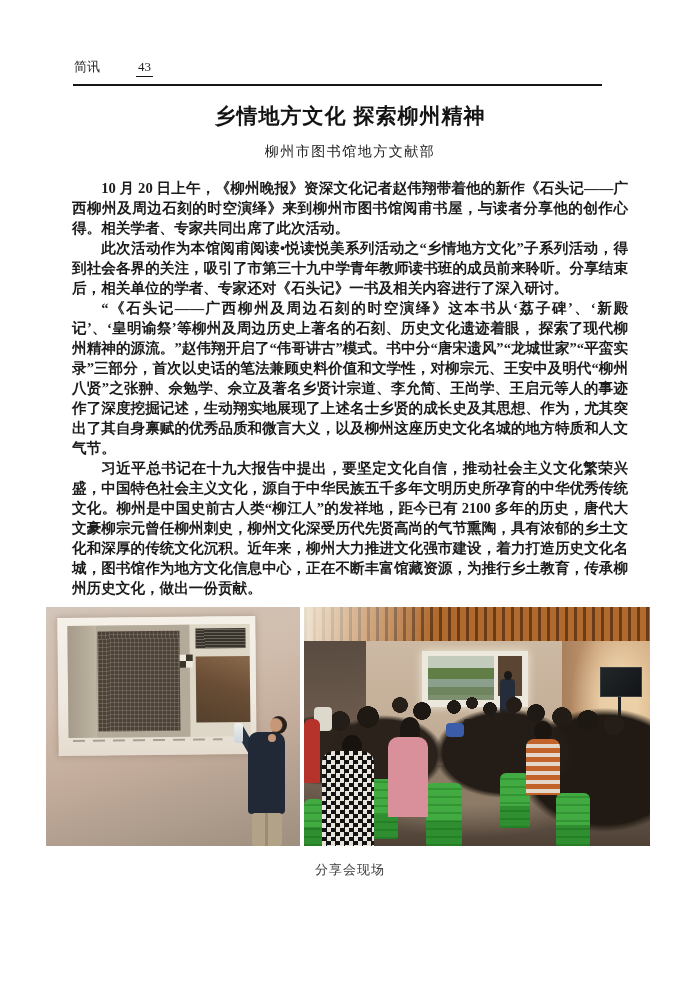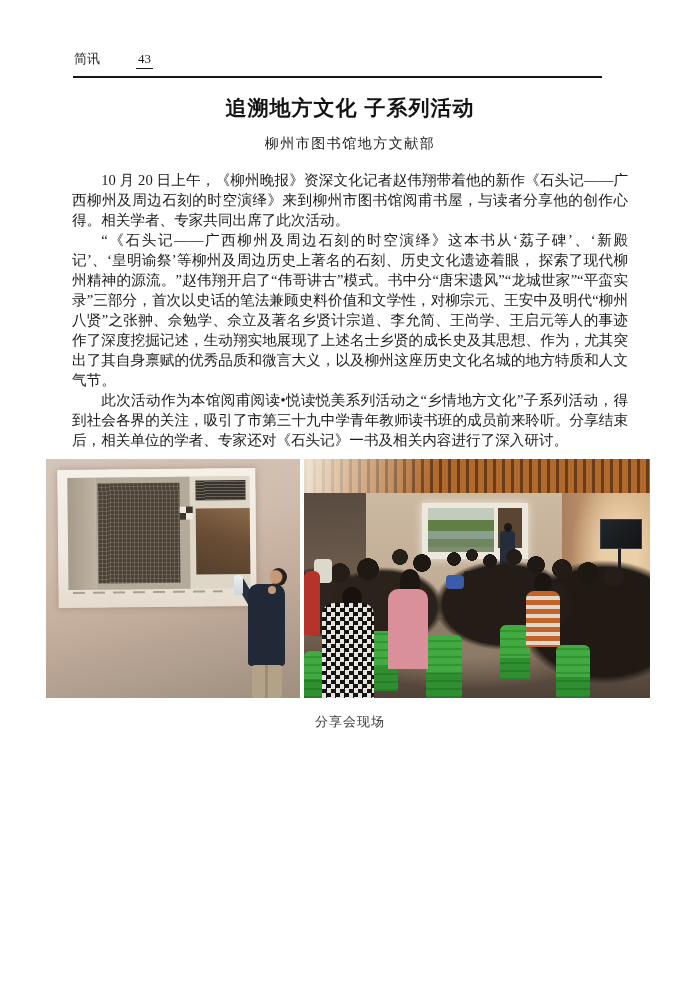--- a/index.html
+++ b/index.html
@@ -1,30 +1,30 @@
 <!DOCTYPE html>
 <html><head>
 <meta charset="utf-8">
 <style>
   html,body{margin:0;padding:0;background:#ffffff;}
   .page{position:relative;width:700px;height:996px;background:#ffffff;overflow:hidden;
         font-family:"Liberation Serif","DejaVu Serif",serif;color:#1b1b1b;}
   
   .header{display:flex;justify-content:space-between;align-items:baseline;
           padding:50px 73px 0 74px;font-size:13px;color:#1d1d1d;}
-  .header-right{display:flex;gap:36px;align-items:baseline;}
+  .header-right{display:flex;gap:36px;align-items:baseline;margin-top:8px;}
   .pageno{font-weight:normal;border-bottom:1.5px solid #141414;padding:0 2px 1px;}
   .rule{border-top:2px solid #161616;margin:7px 98px 0 73px;height:0;}
   
   .title{margin:16px 20px 0;text-align:center;font-family:"Liberation Sans","DejaVu Sans",sans-serif;
          font-weight:700;font-size:21px;letter-spacing:1px;color:#131313;}
   .byline{margin-top:13px;text-align:center;font-size:14px;letter-spacing:1.5px;color:#222;font-family:Liberation Serif, serif;}
   
   .body{margin:17px 72px 0;font-size:14.6px;line-height:20px;text-align:justify;}
-  .body p{margin:0;text-indent:2em;}
+  .body p{margin:0;text-indent:2em;font-weight:bold;}
   
   .photos{margin:9px 0 0 46px;width:604px;height:239px;display:flex;gap:4px;}
   .photo{position:relative;overflow:hidden;flex:none;}
   .photo *{position:absolute;}
   .photo-left{width:254px;height:239px;
     background:linear-gradient(165deg,#d3c6ba 0%,#d0bcac 35%,#c2ab9b 60%,#ab9a8a 85%,#9f8f7f 100%);}
   .photo-right{width:346px;height:239px;background:#8b7763;}
   
   .l-screen{left:12px;top:10px;width:198px;height:138px;
     background:linear-gradient(180deg,#f5f1e9 0%,#efe9df 60%,#e5dccf 100%);
@@ -130,27 +130,28 @@
 <div class="page">
 
   <div class="header">
     <span class="header-right">
       <span>简讯</span>
       <span class="pageno">43</span>
     </span>
   </div>
   <div class="rule"></div>
 
-  <h1 class="title">追溯地方文化 子系列活动</h1>
+  <h1 class="title">乡情地方文化 探索柳州精神</h1>
   <div class="byline">柳州市图书馆地方文献部</div>
 
   <div class="body">
     <p>10 月 20 日上午，《柳州晚报》资深文化记者赵伟翔带着他的新作《石头记——广西柳州及周边石刻的时空演绎》来到柳州市图书馆阅甫书屋，与读者分享他的创作心得。相关学者、专家共同出席了此次活动。</p>
+    <p>此次活动作为本馆阅甫阅读•悦读悦美系列活动之“乡情地方文化”子系列活动，得到社会各界的关注，吸引了市第三十九中学青年教师读书班的成员前来聆听。分享结束后，相关单位的学者、专家还对《石头记》一书及相关内容进行了深入研讨。</p>
     <p>“《石头记——广西柳州及周边石刻的时空演绎》这本书从‘荔子碑’、‘新殿记’、‘皇明谕祭’等柳州及周边历史上著名的石刻、历史文化遗迹着眼， 探索了现代柳州精神的源流。”赵伟翔开启了“伟哥讲古”模式。书中分“唐宋遗风”“龙城世家”“平蛮实录”三部分，首次以史话的笔法兼顾史料价值和文学性，对柳宗元、王安中及明代“柳州八贤”之张翀、佘勉学、佘立及著名乡贤计宗道、李允简、王尚学、王启元等人的事迹作了深度挖掘记述，生动翔实地展现了上述名士乡贤的成长史及其思想、作为，尤其突出了其自身禀赋的优秀品质和微言大义，以及柳州这座历史文化名城的地方特质和人文气节。</p>
-    <p>此次活动作为本馆阅甫阅读•悦读悦美系列活动之“乡情地方文化”子系列活动，得到社会各界的关注，吸引了市第三十九中学青年教师读书班的成员前来聆听。分享结束后，相关单位的学者、专家还对《石头记》一书及相关内容进行了深入研讨。</p>
+    <p>习近平总书记在十九大报告中提出，要坚定文化自信，推动社会主义文化繁荣兴盛，中国特色社会主义文化，源自于中华民族五千多年文明历史所孕育的中华优秀传统文化。柳州是中国史前古人类“柳江人”的发祥地，距今已有 2100 多年的历史，唐代大文豪柳宗元曾任柳州刺史，柳州文化深受历代先贤高尚的气节熏陶，具有浓郁的乡土文化和深厚的传统文化沉积。近年来，柳州大力推进文化强市建设，着力打造历史文化名城，图书馆作为地方文化信息中心，正在不断丰富馆藏资源，为推行乡土教育，传承柳州历史文化，做出一份贡献。</p>
   </div>
 
   <div class="photos">
 
     <div class="photo photo-left">
       <div class="l-screen">
         <div class="l-slide"></div>
         <div class="l-slide">
           <div class="l-cliff"></div>
           <div class="l-stone"></div>

